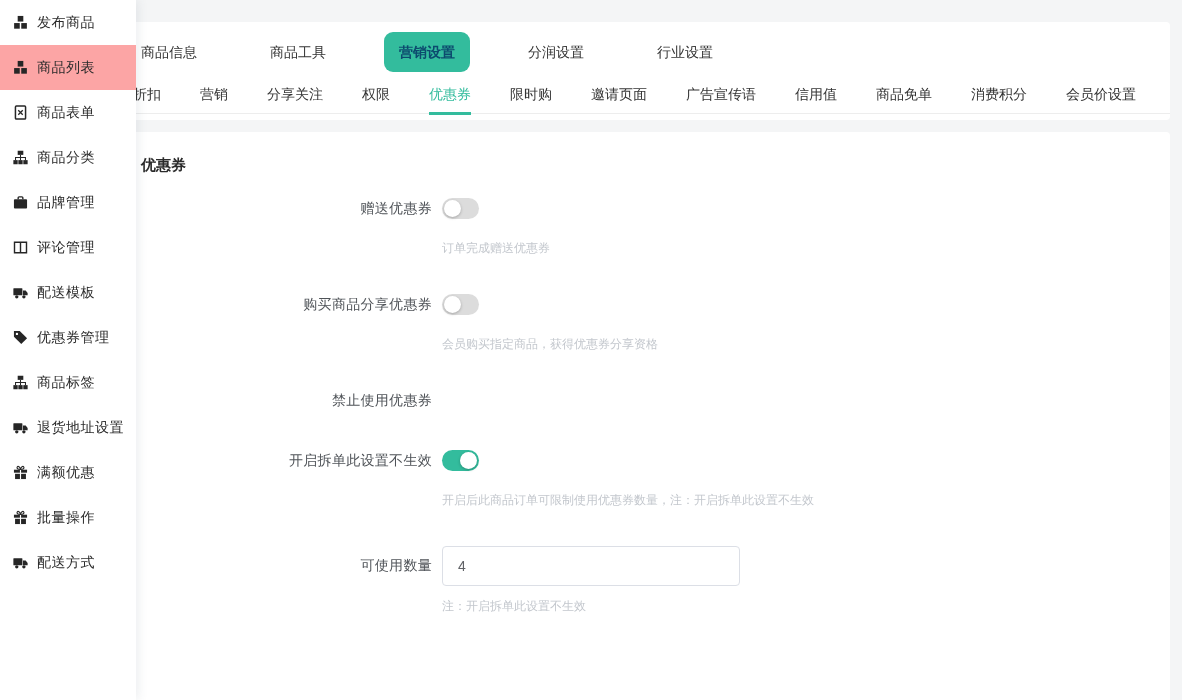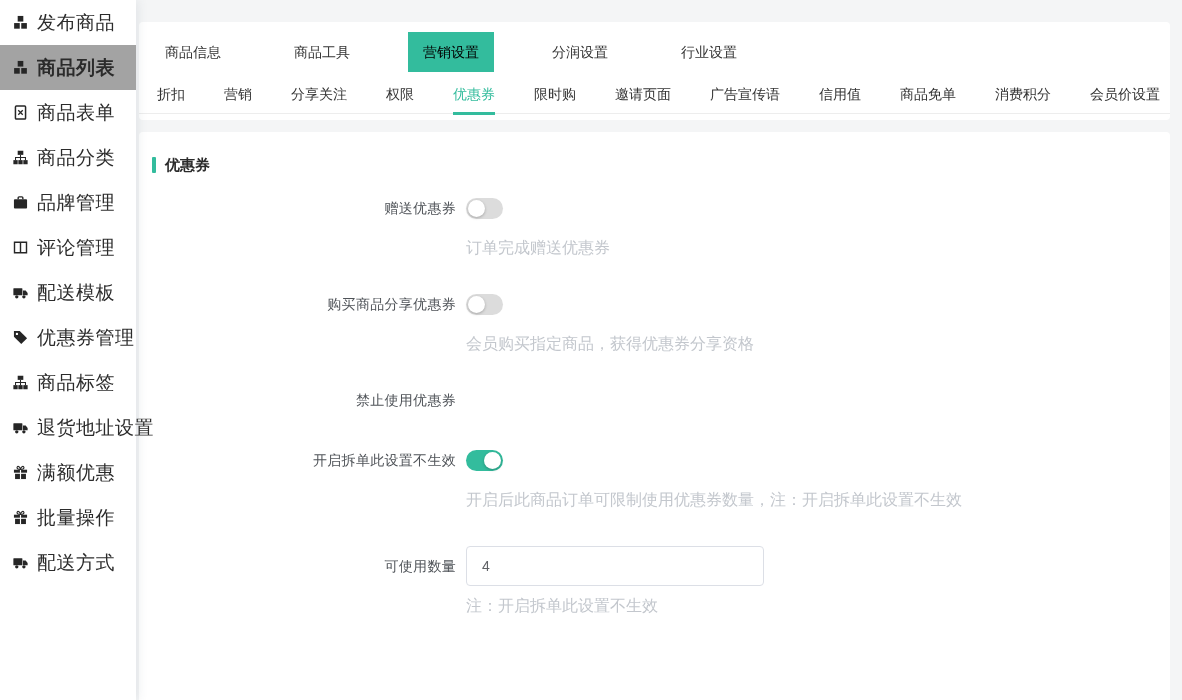--- a/index.html
+++ b/index.html
@@ -21,37 +21,37 @@
   .sidebar{
     position:fixed;left:0;top:0;width:136px;height:100%;
     background:#fff;z-index:5;
     box-shadow:2px 0 10px rgba(60,80,100,.10);
   }
   .sidebar-item{
     height:45px;display:flex;align-items:center;
     padding:0 10px 0 13px;cursor:pointer;color:#2b2b2b;
     white-space:nowrap;
   }
-  .sidebar-item.active{background:#a3a3a3;font-weight:bold;}
+  .sidebar-item.active{background:#fca5a5;font-weight:normal;}
   .sidebar-item .icon{
     width:15px;height:15px;margin-right:9px;flex:0 0 15px;
     display:inline-flex;align-items:center;justify-content:center;
   }
   .sidebar-item .icon svg{width:15px;height:15px;fill:#262626;}
-  .sidebar-item .lbl{font-size:19px;letter-spacing:.5px;}
-  
-  .main{margin-left:120px;padding:22px 12px 0 19px;height:100%;}
+  .sidebar-item .lbl{font-size:14px;letter-spacing:.5px;}
+  
+  .main{margin-left:96px;padding:22px 12px 0 19px;height:100%;}
   .card{background:#fff;border-radius:4px;}
   
   .tabs-card{padding:20px 0 6px 0;}
   .main-tabs{display:flex;align-items:center;gap:73px;padding-left:26px;height:20px;}
   .main-tab{line-height:20px;cursor:pointer;color:var(--text);}
   .main-tab.active{
-    background:var(--accent);color:#000000;border-radius:0;
-    padding:10px 15px;margin:-10px -15px;
+    background:var(--accent);color:#0c4a6e;border-radius:9px;
+    padding:10px 15px;margin:-10px -15px;font-weight:bold;
   }
   .sub-tabs{
     display:flex;gap:39px;padding-left:18px;margin-top:22px;
     border-bottom:1px solid #ededed;
   }
   .sub-tab{
     line-height:20px;padding-bottom:8px;cursor:pointer;color:var(--text);
     border-bottom:3px solid transparent;margin-bottom:-2px;text-align:center;
   }
   .sub-tab.active{color:var(--accent);border-bottom-color:var(--accent);}
@@ -63,25 +63,25 @@
   }
   .section-title::before{
     content:"";width:4px;height:16px;background:var(--accent);
     margin-right:9px;border-radius:1px;
   }
   
   .form{margin-top:22px;}
   .form-row{display:flex;margin-bottom:39px;}
   .form-label{
     width:317px;flex:0 0 317px;text-align:right;color:#4f5358;
-    line-height:21px;letter-spacing:.3px;
+    line-height:21px;letter-spacing:.3px;font-family:Liberation Serif, serif;
   }
   .form-row.input-row .form-label{line-height:40px;}
   .form-main{margin-left:10px;display:flex;flex-direction:column;}
-  .help{margin-top:22px;font-size:16px;line-height:14px;color:var(--help);}
+  .help{margin-top:22px;font-size:12px;line-height:14px;color:var(--help);}
   .help + .help{margin-top:20px;}
   .input-row .help{margin-top:13px;}
   .input-row .help + .help{margin-top:20px;}
   
   .toggle{
     width:37px;height:21px;border-radius:11px;background:var(--toggle-off);
     position:relative;cursor:pointer;flex:0 0 auto;
   }
   .toggle .knob{
     position:absolute;top:2px;left:2px;width:17px;height:17px;border-radius:50%;

